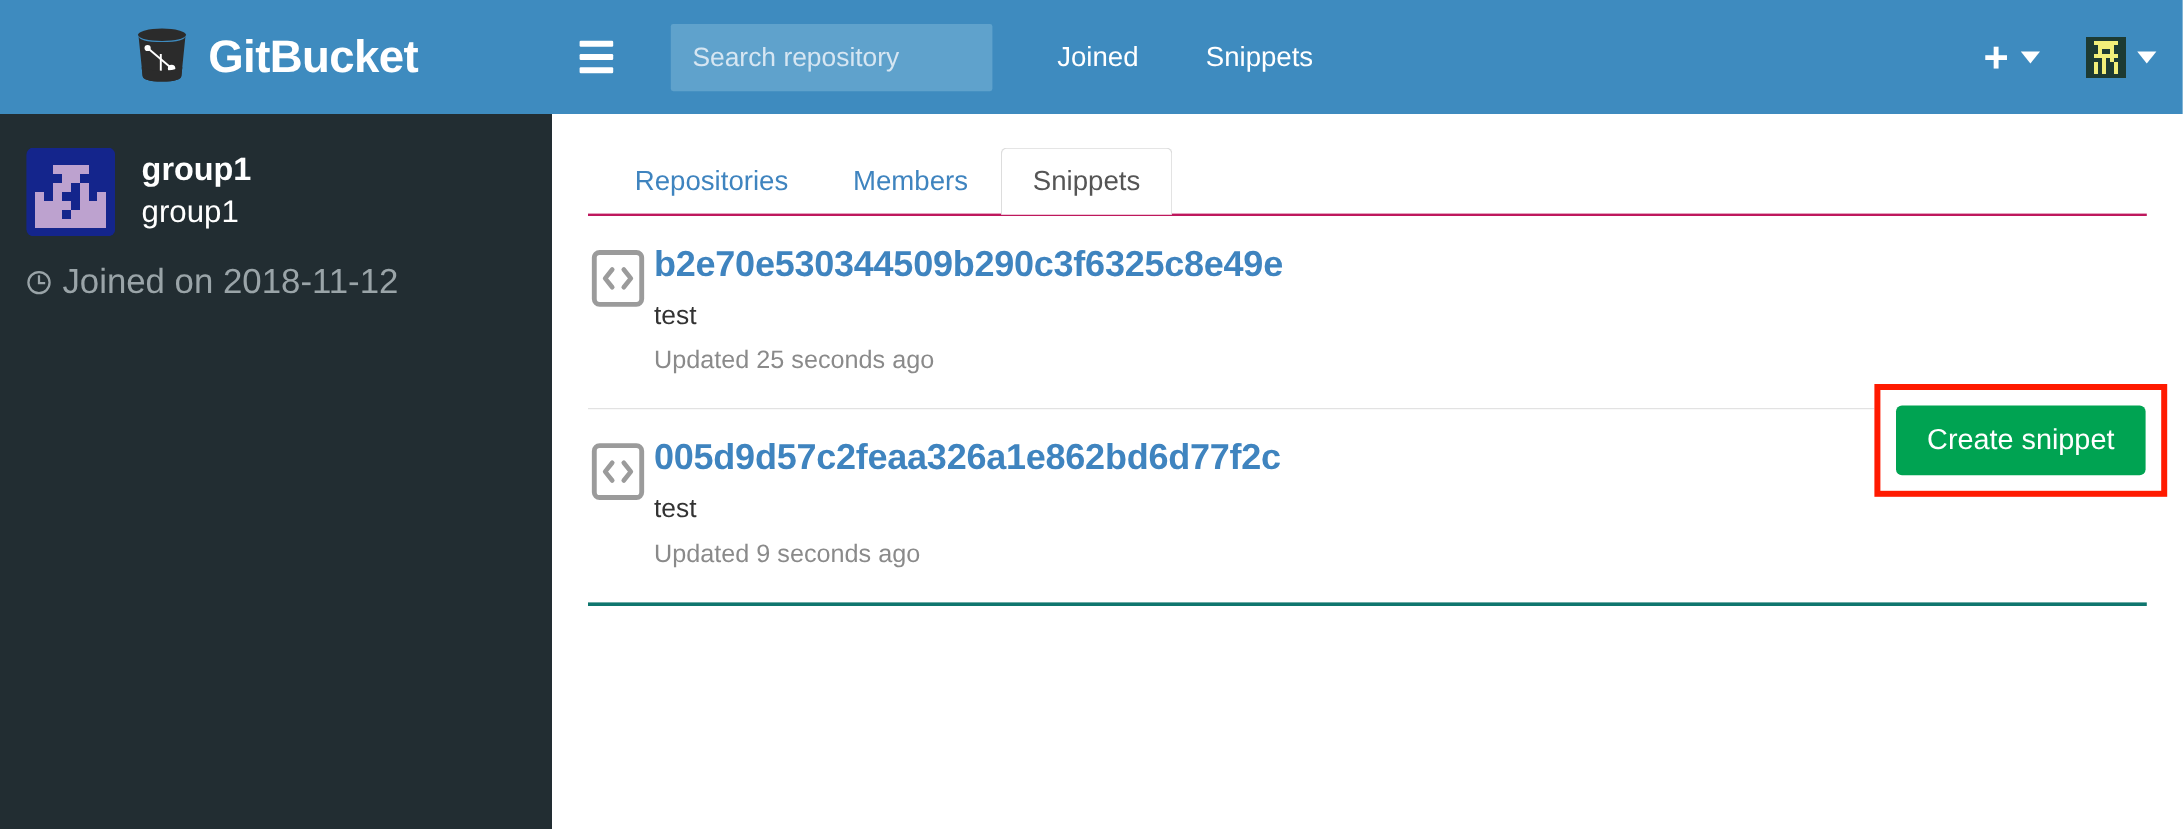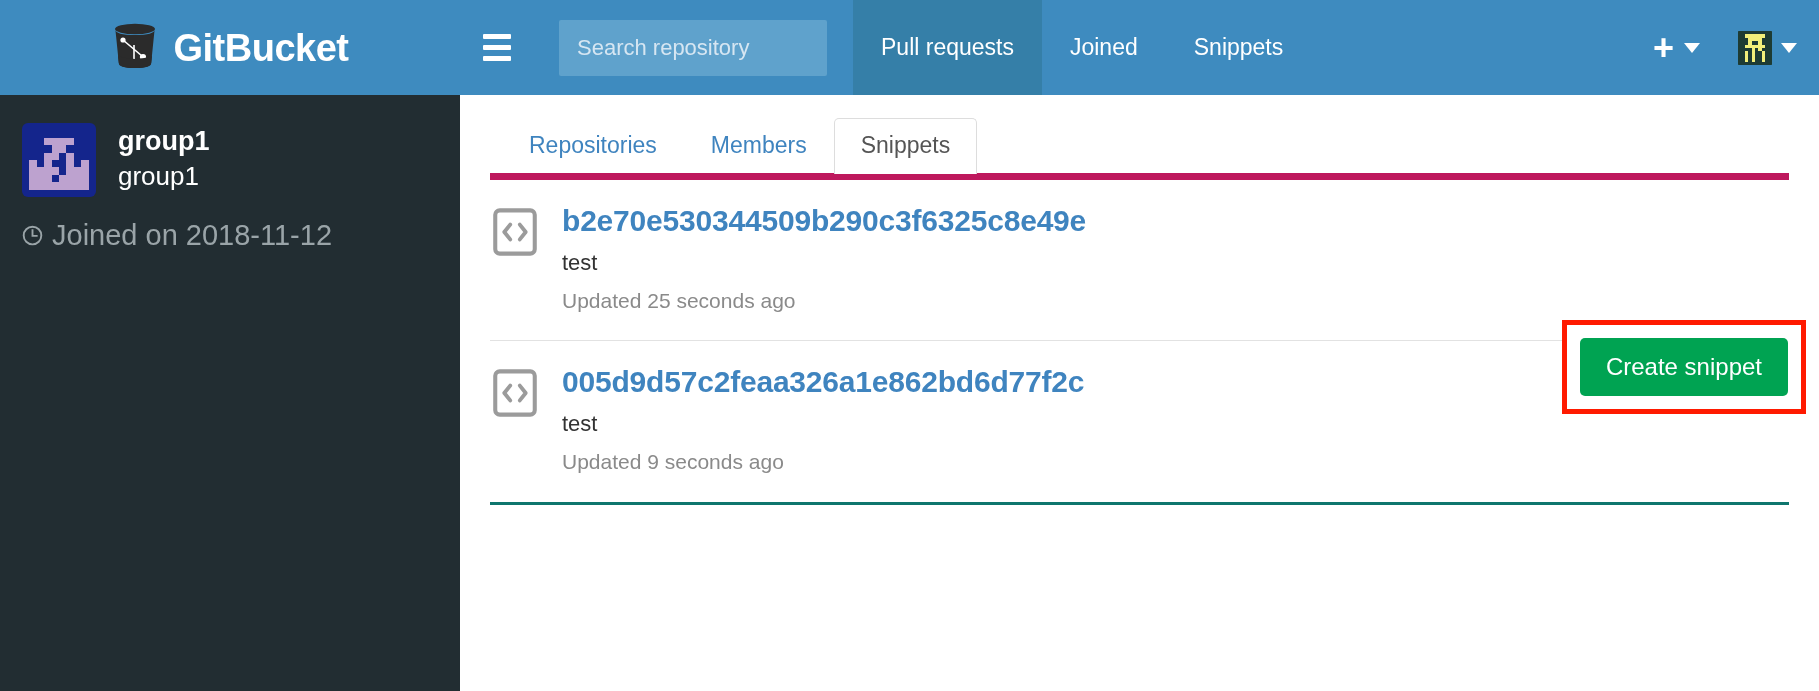--- a/index.html
+++ b/index.html
@@ -217,21 +217,21 @@
     background: #ffffff;
     padding: 25px 30px 0 30px;
     position: relative;
     min-width: 0;
   }
 
   
   .tabs {
     display: flex;
     align-items: flex-end;
-    border-bottom: 7px solid #be185d;
+    border-bottom: 2px solid #be185d;
     height: 60px;
     padding-left: 12px;
     position: relative;
     z-index: 1;
   }
 
   .tab {
     font-size: 23px;
     color: #3f84bf;
     padding: 13px 26px;
@@ -253,21 +253,21 @@
     margin-bottom: -1px;
     padding-bottom: 14px;
   }
 
   
   .snippet-list { padding: 0; }
 
   .snippet-row {
     display: flex;
     align-items: flex-start;
-    gap: 24px;
+    gap: 7px;
     padding: 22px 0 26px 0;
     border-bottom: 1px solid #e2e2e2;
   }
   .snippet-row:last-child { border-bottom: 3px solid #0f766e; }
 
   .code-icon {
     width: 46px;
     height: 48px;
     flex: 0 0 46px;
     display: block;
@@ -354,21 +354,20 @@
 
       <div class="hamburger">
         <span></span>
           <span></span>
           <span></span>
       </div>
 
       <input class="search-box" type="text" placeholder="Search repository" style="">
 
       <div class="navlinks">
-        <a class="navlink active" href="#">Pull requests</a>
         <a class="navlink" href="#">Joined</a>
         <a class="navlink" href="#">Snippets</a>
       </div>
 
       <div class="nav-right">
         <div class="plus-menu">
           <span class="plus-glyph">+</span>
           <span class="caret"></span>
         </div>
         <div class="user-menu">

